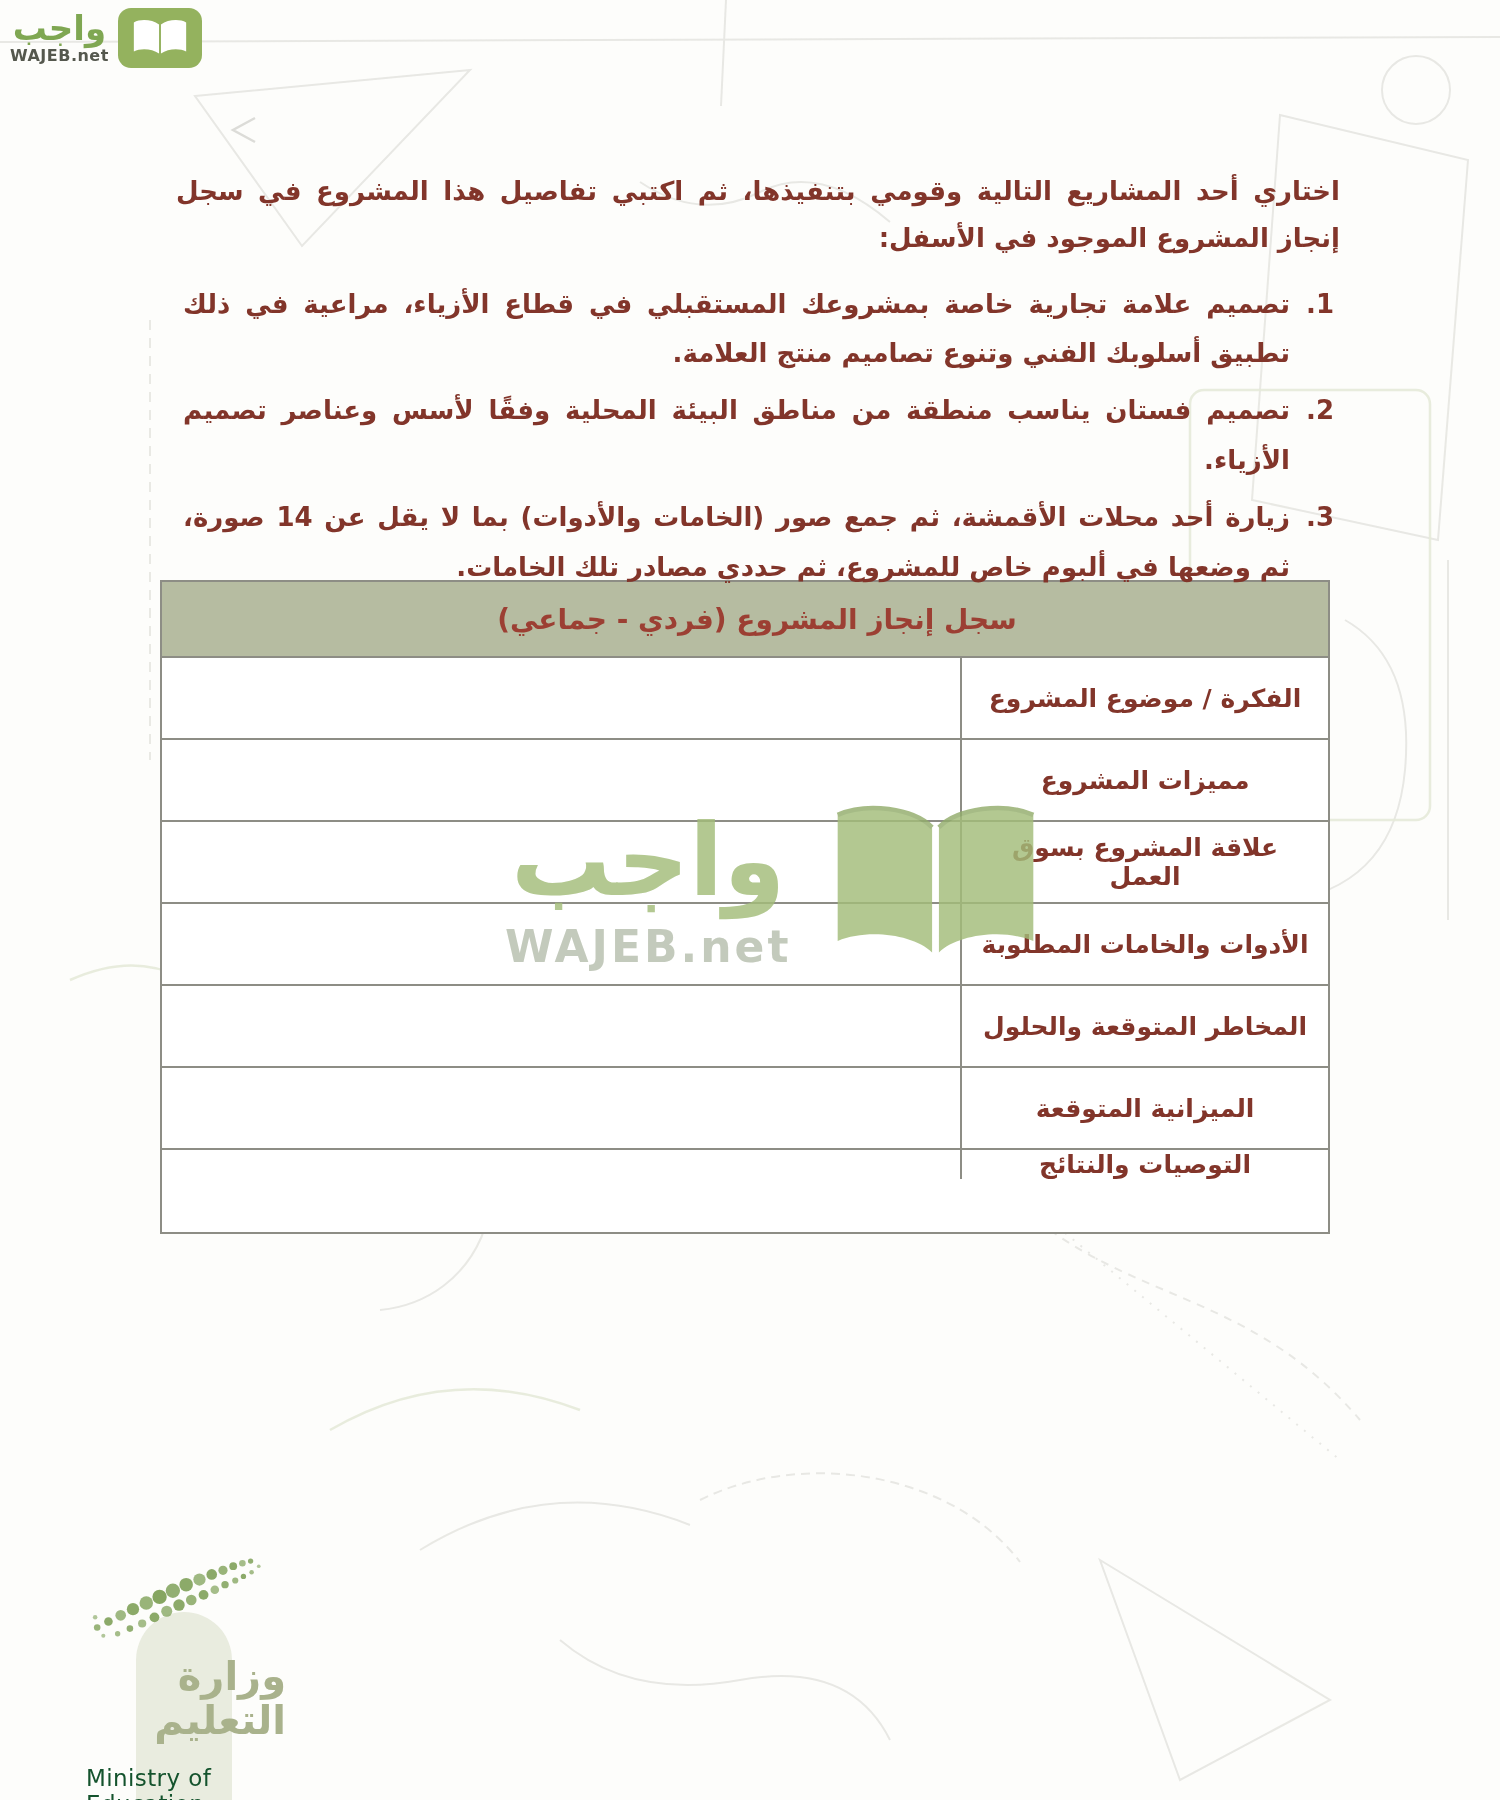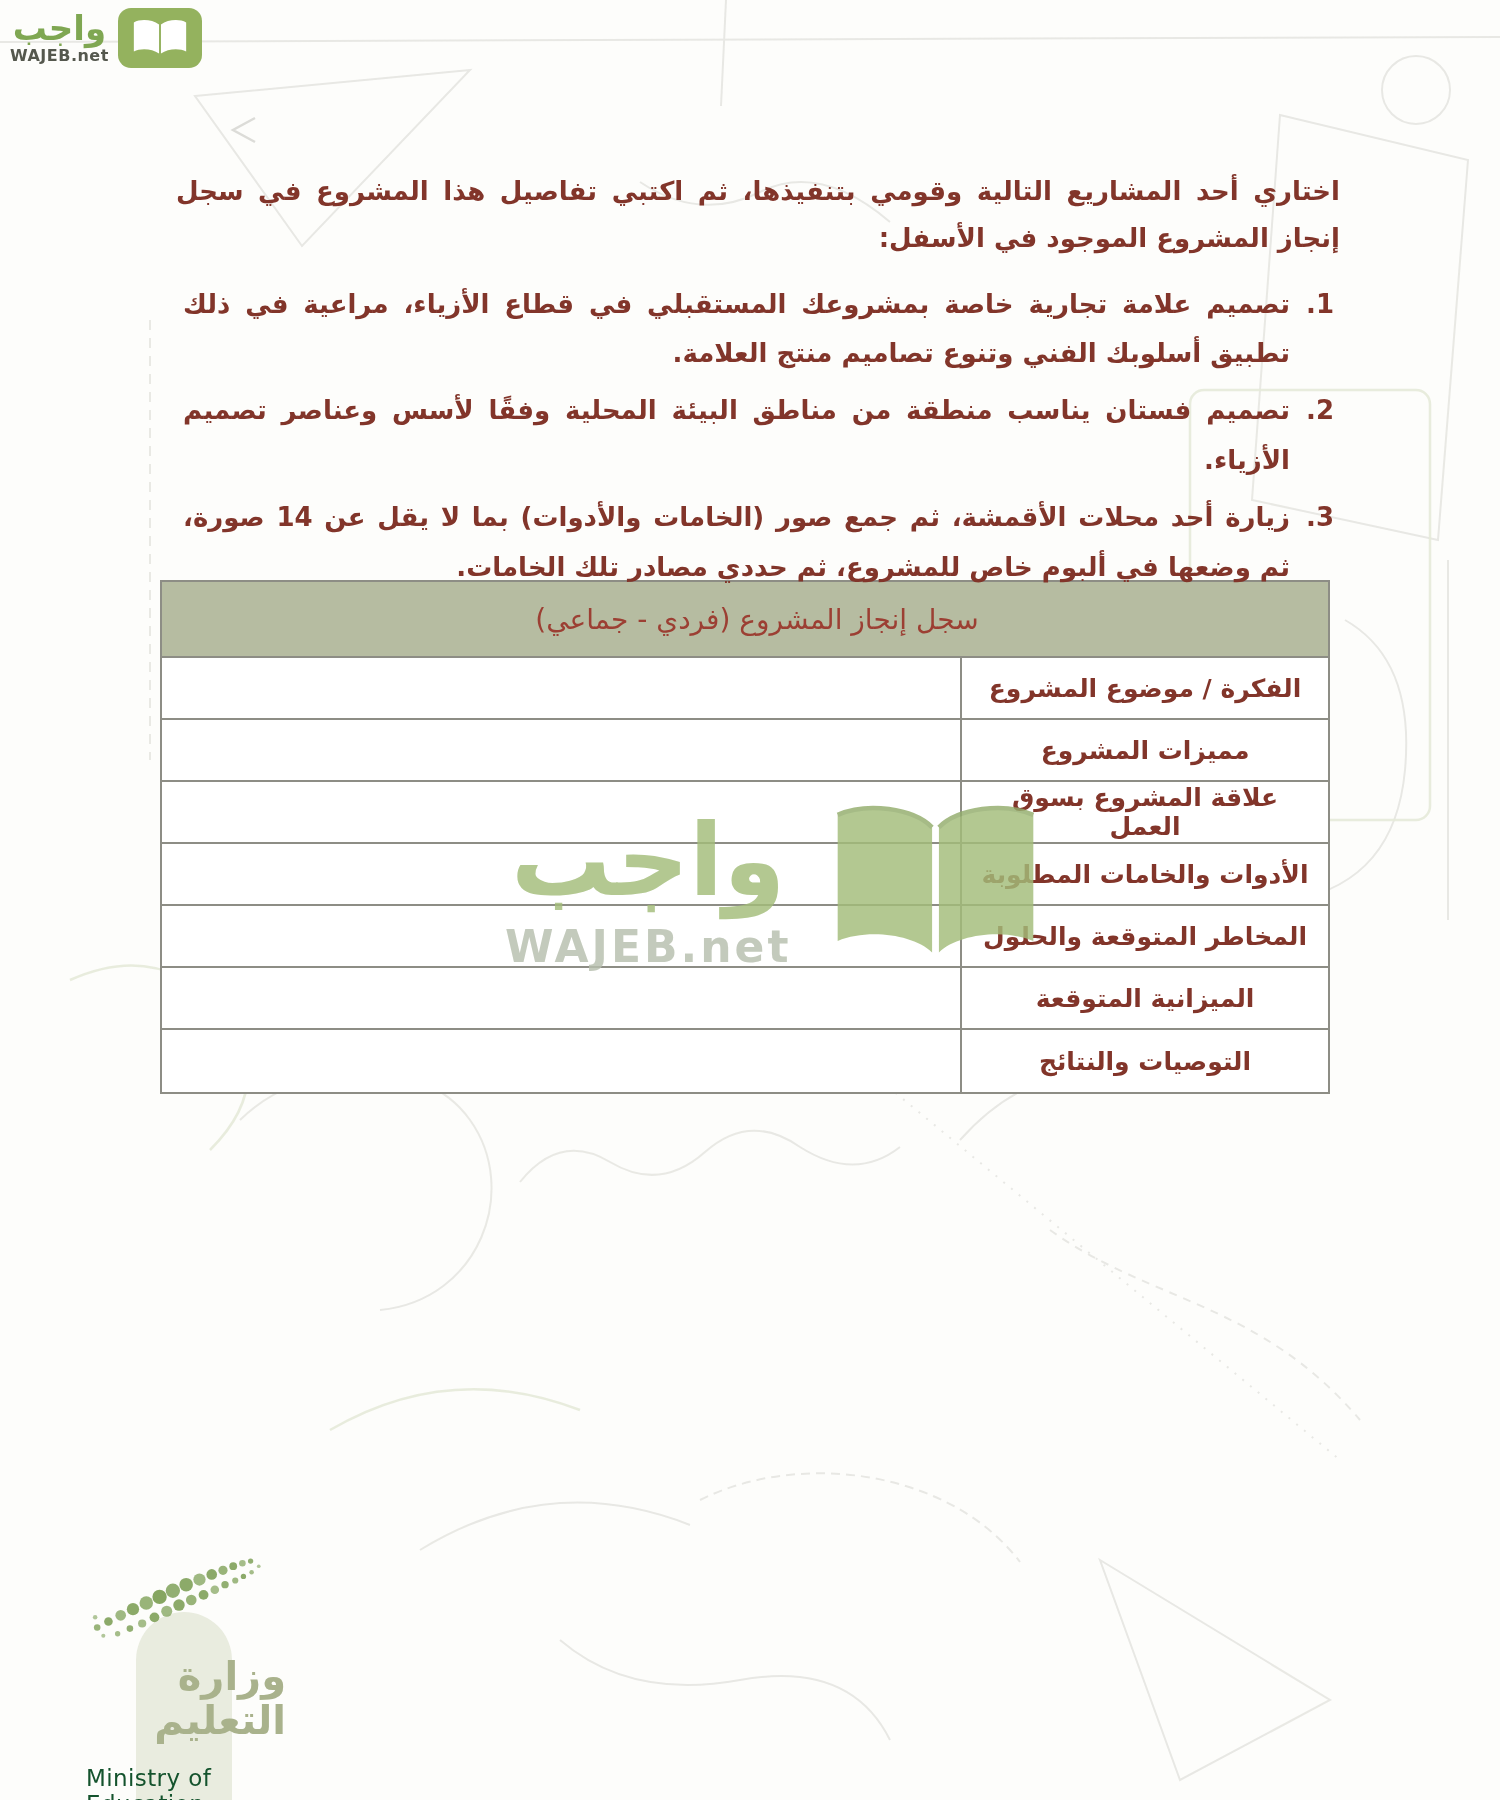--- a/index.html
+++ b/index.html
@@ -29,23 +29,23 @@
   .item { display:flex; gap:8px; margin-bottom:8px; font-size:26px; font-weight:bold;
           line-height:1.9; color:#82352a; }
   .item-num { flex:0 0 36px; white-space:nowrap; }
   .item-text { flex:1; text-align:justify;margin-left:7px; }
 
   
   .record-table { position:absolute; left:160px; top:580px; width:1170px; z-index:1;
                   direction:rtl; border:2px solid #8d8d85; background:#fff; }
   .table-header { height:76px; background:#b6bca1; border-bottom:2px solid #8d8d85;
                   display:flex; align-items:center; justify-content:center;
-                  font-size:28px; font-weight:normal; color:#9c3f33;padding-left:24px; }
-  .table-row { display:flex; height:62px; border-bottom:2px solid #8d8d85; }
-  .table-row:last-child { border-bottom:none; }
+                  font-size:28px; font-weight:bold; color:#9c3f33;padding-left:24px; }
+  .table-row { display:flex; height:82px; border-bottom:2px solid #8d8d85; }
+  .table-row:last-child { border-bottom:none;flex-direction:column; }
   .cell-label { width:368px; border-left:2px solid #8d8d85; display:flex; align-items:center;
                 justify-content:center; font-size:25px; font-weight:bold; color:#82352a;
                 text-align:center; padding:0 10px; }
   .cell-value { flex:1; background:#fff; }
 
   
   .watermark { position:absolute; left:505px; top:800px; z-index:5; display:flex;
                align-items:center; gap:26px; opacity:.82; pointer-events:none; }
   .wm-text { text-align:center; }
   .wm-ar { font-size:100px; font-weight:bold; color:#a3bd7a; line-height:1; direction:rtl; }

